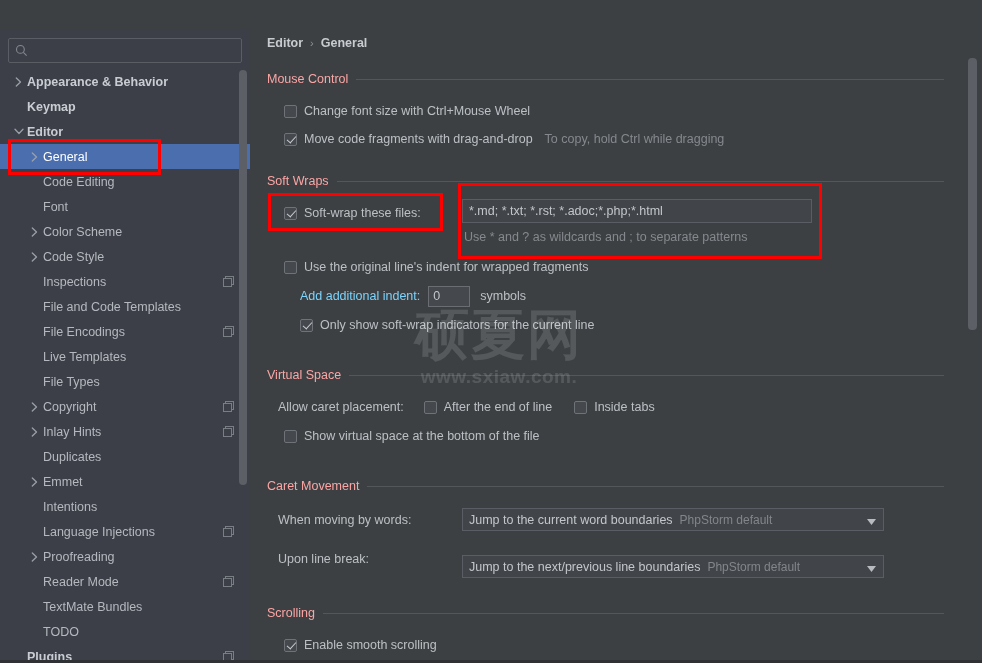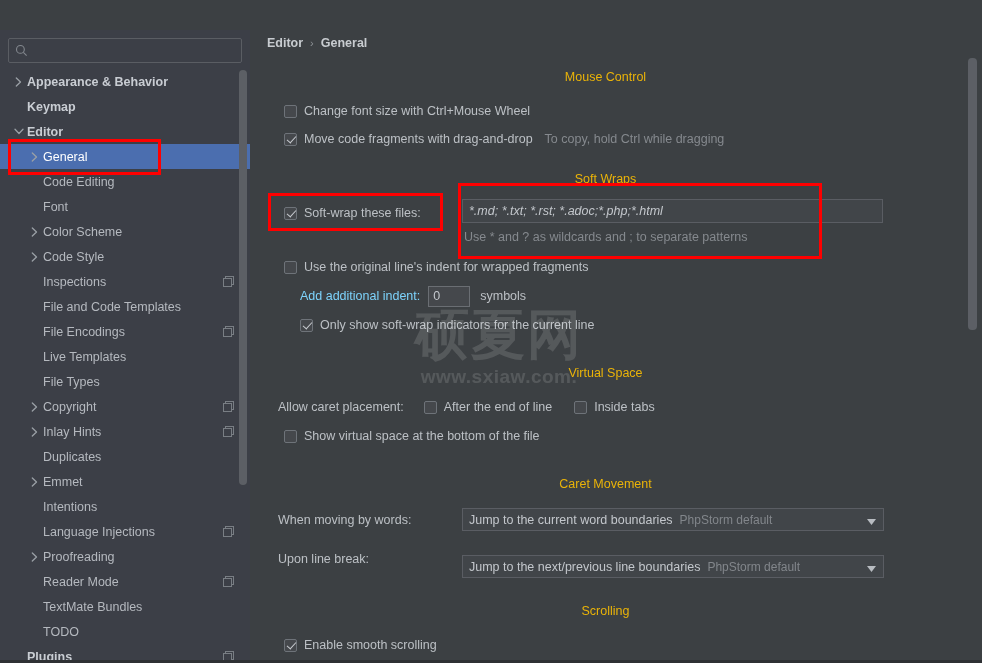--- a/index.html
+++ b/index.html
@@ -152,24 +152,23 @@
   .content {
     position: absolute;
     left: 0; top: 28px;
     width: 714px; height: 605px;
   }
 
   .group-head {
     display: flex; align-items: center;
     gap: 8px;
     margin: 0 20px 0 17px;
-    color: #eab308;
+    color: #fca5a5;
     font-size: 12.5px;
     height: 18px;
-    flex-direction: column;
   }
   .group-head .rule {
     flex: 1; height: 1px; background: #53565a;
   }
 
   .row {
     display: flex; align-items: center;
     font-size: 12.5px;
     color: #bcc0c5;
     height: 22px;
@@ -514,21 +513,21 @@
       <div class="group-head" style="margin-top:22px;">
         <span>Soft Wraps</span>
         <span class="rule"></span>
       </div>
 
       <div style="position:relative; height:66px;">
         <div class="row" style="position:absolute; left:34px; top:12px;">
           <span class="cb checked"></span>
           <span class="cb-label">Soft-wrap these files:</span>
         </div>
-        <input class="textfield" type="text" style="position: absolute; left: 212px; top: 9px; width: 421px; font-style: italic;" value="*.md; *.txt; *.rst; *.adoc;*.php;*.html">
+        <input class="textfield" type="text" style="position: absolute; left: 212px; top: 9px; width: 350px;" value="*.md; *.txt; *.rst; *.adoc;*.php;*.html">
         <div class="sublabel" style="position:absolute; left:214px; top:40px;">Use * and ? as wildcards and ; to separate patterns</div>
       </div>
 
       <div class="row" style="margin:0 0 0 34px;">
         <span class="cb"></span>
         <span class="cb-label">Use the original line's indent for wrapped fragments</span>
       </div>
 
       <div class="row" style="margin:7px 0 0 50px;">
         <span class="dim">Add additional indent:</span>

